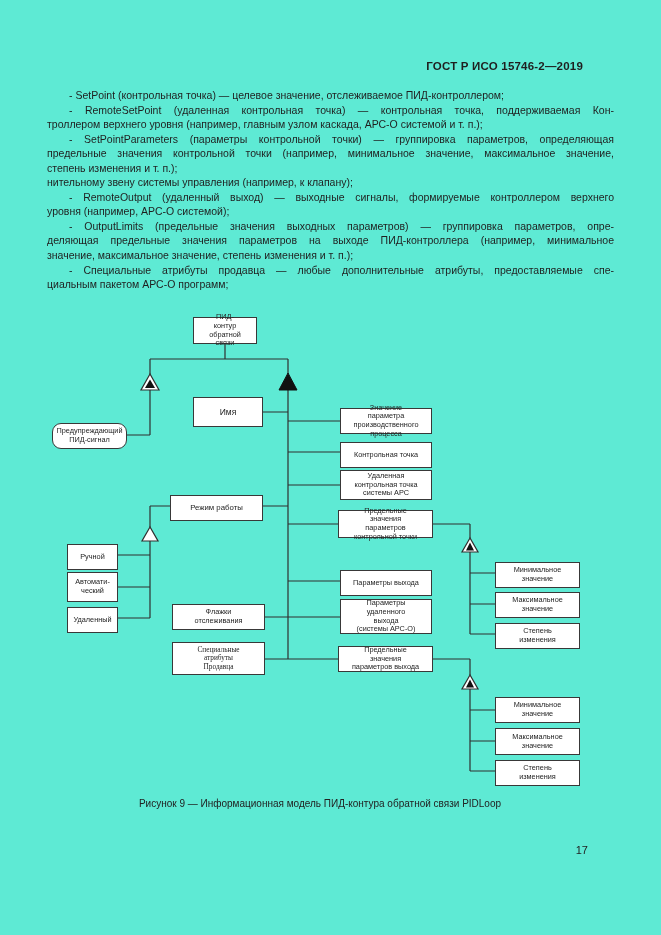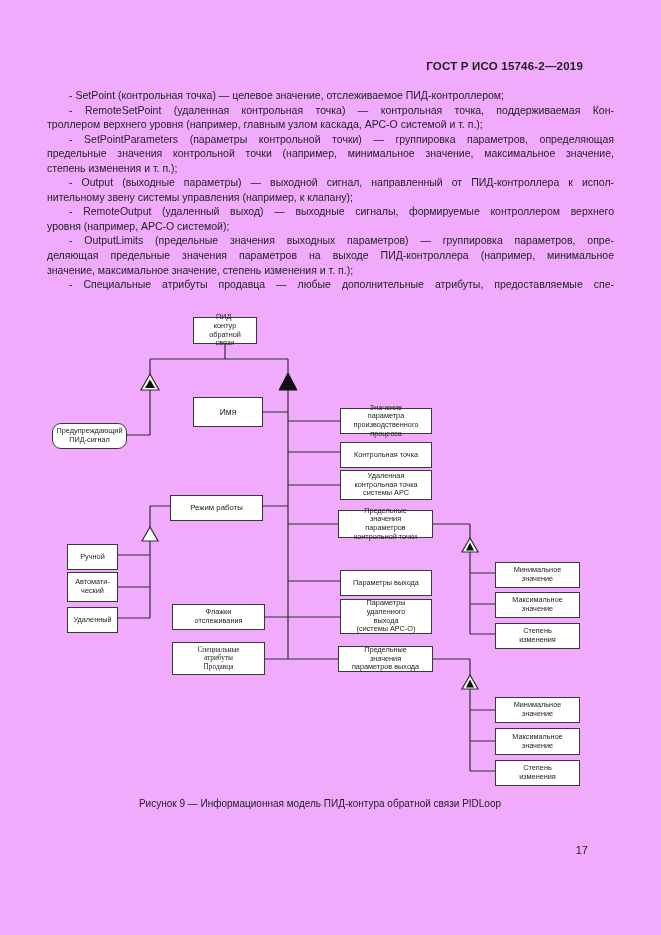--- a/index.html
+++ b/index.html
@@ -1,17 +1,17 @@
 <!DOCTYPE html>
 <html><head>
 <meta charset="utf-8">
 <style>
   html,body{margin:0;padding:0;background:#888;}
   .page{
-    position:relative;width:661px;height:935px;background:#f0abfc;
+    position:relative;width:661px;height:935px;background:#5eead4;
     font-family:"Liberation Sans", sans-serif;color:#1f1f1f;overflow:hidden;
     margin:0 auto;
   }
   .doc-header{
     position:absolute;top:60px;left:0;right:78px;
     text-align:right;font-size:11.5px;font-weight:bold;letter-spacing:.2px;
   }
   .textblock{
     position:absolute;left:47px;top:88px;width:567px;
     font-size:10.5px;
@@ -46,28 +46,28 @@
 
   <div class="doc-header">ГОСТ Р ИСО 15746-2—2019</div>
 
   <div class="textblock" id="textblock">
       <div class="tline first final">- SetPoint (контрольная точка) — целевое значение, отслеживаемое ПИД-контроллером;</div>
       <div class="tline first">- RemoteSetPoint (удаленная контрольная точка) — контрольная точка, поддерживаемая Кон-</div>
       <div class="tline final">троллером верхнего уровня (например, главным узлом каскада, АРС-О системой и т. п.);</div>
       <div class="tline first">- SetPointParameters (параметры контрольной точки) — группировка параметров, определяющая</div>
       <div class="tline">предельные значения контрольной точки (например, минимальное значение, максимальное значение,</div>
       <div class="tline final">степень изменения и т. п.);</div>
-      <div class="tline first">- Output (выходные параметры) — выходной сигнал, направленный от ПИД-контроллера к испол-</div>
       <div class="tline final">нительному звену системы управления (например, к клапану);</div>
       <div class="tline first">- RemoteOutput (удаленный выход) — выходные сигналы, формируемые контроллером верхнего</div>
       <div class="tline final">уровня (например, АРС-О системой);</div>
       <div class="tline first">- OutputLimits (предельные значения выходных параметров) — группировка параметров, опре-</div>
       <div class="tline">деляющая предельные значения параметров на выходе ПИД-контроллера (например, минимальное</div>
       <div class="tline final">значение, максимальное значение, степень изменения и т. п.);</div>
       <div class="tline first">- Специальные атрибуты продавца — любые дополнительные атрибуты, предоставляемые спе-</div>
+      <div class="tline final">циальным пакетом АРС-О программ;</div>
     </div>
 
   <div class="diagram">
     <svg width="661" height="935" viewBox="0 0 661 935">
       <path d="M225 343 V359 M150 359 H288 M150 359 V375 M150 390 V435 M127 435 H150
            M288 359 V374 M288 390 V659
            M263 412 H288 M288 421 H340 M288 452 H340 M288 485 H340 M288 524 H338
            M263 506 H288 M288 581 H340 M265 617 H340 M265 659 H340
            M150 506 H170 M150 506 V527 M150 541 V618
            M118 555 H150 M118 587 H150 M118 618 H150

